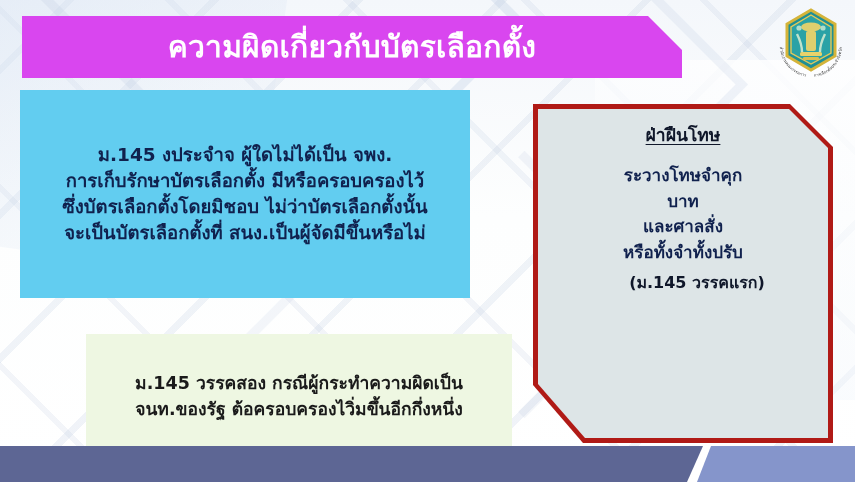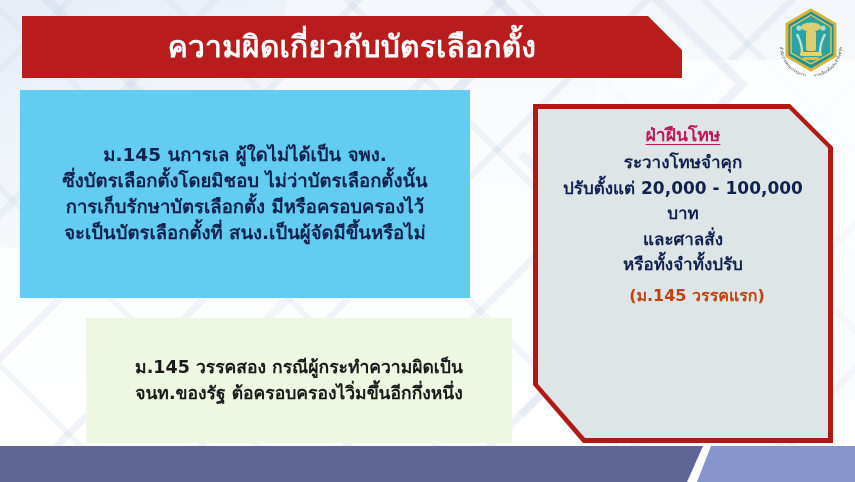--- a/index.html
+++ b/index.html
@@ -67,21 +67,21 @@
   .bg-chev.c2 { left: 520px; top: -10px; border-color: rgba(186,202,224,0.20); }
   .bg-chev.c3 { left: 120px; top: 150px; border-color: rgba(186,202,224,0.16); }
   .bg-chev.c4 { left: 430px; top: 190px; border-color: rgba(186,202,224,0.18); }
   .bg-chev.c5 { left: -60px; top: 20px; border-color: rgba(186,202,224,0.22); }
 
   
   .title-banner {
     position: absolute;
     left: 22px; top: 16px;
     width: 660px; height: 62px;
-    background: #b91c1c;
+    background: #d946ef;
     clip-path: polygon(0 0, calc(100% - 34px) 0, 100% 34px, 100% 100%, 0 100%);
     display: flex;
     align-items: center;
     justify-content: center;
   }
   .title-text {
     color: #ffffff;
     font-size: 30px;
     font-weight: bold;
     letter-spacing: 0.2px;
@@ -115,21 +115,21 @@
     font-size: 18.5px;
     font-weight: bold;
     line-height: 1.40;
     text-align: center;
     white-space: nowrap;
   }
 
   
   .box-green {
     position: absolute;
-    left: 86px; top: 318px;
+    left: 86px; top: 334px;
     width: 426px; height: 125px;
     background: #eef7e2;
     display: flex;
     flex-direction: column;
     align-items: center;
     justify-content: center;
     padding: 2px 6px;
     box-sizing: border-box;
   }
   .box-green .line {
@@ -156,38 +156,38 @@
     background: #dde5e7;
     clip-path: polygon(0 0, calc(100% - 39px) 0, 100% 39px, 100% 100%, 47px 100%, 0 calc(100% - 54px));
     display: flex;
     flex-direction: column;
     align-items: center;
     justify-content: flex-start;
     padding-top: 12px;
     box-sizing: border-box;
   }
   .panel-red-inner .head {
-    color: #be185d;
+    color: #0f172a;
     font-size: 17.5px;
     font-weight: bold;
     text-decoration: underline;
     text-underline-offset: 3px;
-    margin-bottom: 1px;
+    margin-bottom: 14px;
     white-space: nowrap;
   }
   .panel-red-inner .line {
     color: #10214e;
     font-size: 17px;
     font-weight: bold;
     line-height: 1.50;
     text-align: right;
     white-space: nowrap;
   }
   .panel-red-inner .line.ref {
-    color: #c2410c;
+    color: #0f172a;
     font-size: 16px;
     margin-top: 6px;
     margin-left: 28px;
   }
 
   
   .footer-dark {
     position: absolute;
     left: 0; bottom: 0;
     width: 703px; height: 36px;
@@ -243,36 +243,35 @@
       <text font-size="4.1" fill="#3a3a3a" font-family="'DejaVu Sans', sans-serif">
         <textPath href="#arcL" startOffset="6%">สำนักงานคณะกรรมการ</textPath>
       </text>
       <text font-size="4.1" fill="#3a3a3a" font-family="'DejaVu Sans', sans-serif">
         <textPath href="#arcR" startOffset="6%">การเลือกตั้งประจำจังหวัด</textPath>
       </text>
     </svg>
   </div>
 
   <div class="box-cyan">
-    <div class="line">ม.145 นการเล ผู้ใดไม่ได้เป็น จพง.</div>
+    <div class="line">ม.145 งประจำจ ผู้ใดไม่ได้เป็น จพง.</div>
+    <div class="line">การเก็บรักษาบัตรเลือกตั้ง มีหรือครอบครองไว้</div>
     <div class="line">ซึ่งบัตรเลือกตั้งโดยมิชอบ ไม่ว่าบัตรเลือกตั้งนั้น</div>
-    <div class="line">การเก็บรักษาบัตรเลือกตั้ง มีหรือครอบครองไว้</div>
     <div class="line">จะเป็นบัตรเลือกตั้งที่ สนง.เป็นผู้จัดมีขึ้นหรือไม่</div>
   </div>
 
   <div class="box-green">
     <div class="line">ม.145 วรรคสอง กรณีผู้กระทำความผิดเป็น</div>
     <div class="line">จนท.ของรัฐ ต้อครอบครองไวิ่มขึ้นอีกกึ่งหนึ่ง</div>
   </div>
 
   <div class="panel-red">
     <div class="panel-red-inner">
       <div class="head">ฝ่าฝืนโทษ</div>
       <div class="line">ระวางโทษจำคุก</div>
-      <div class="line">ปรับตั้งแต่ 20,000 - 100,000</div>
       <div class="line">บาท</div>
       <div class="line">และศาลสั่ง</div>
       <div class="line">หรือทั้งจำทั้งปรับ</div>
       <div class="line ref">(ม.145 วรรคแรก)</div>
     </div>
   </div>
 
   <div class="footer-dark"></div>
   <div class="footer-light"></div>
 

